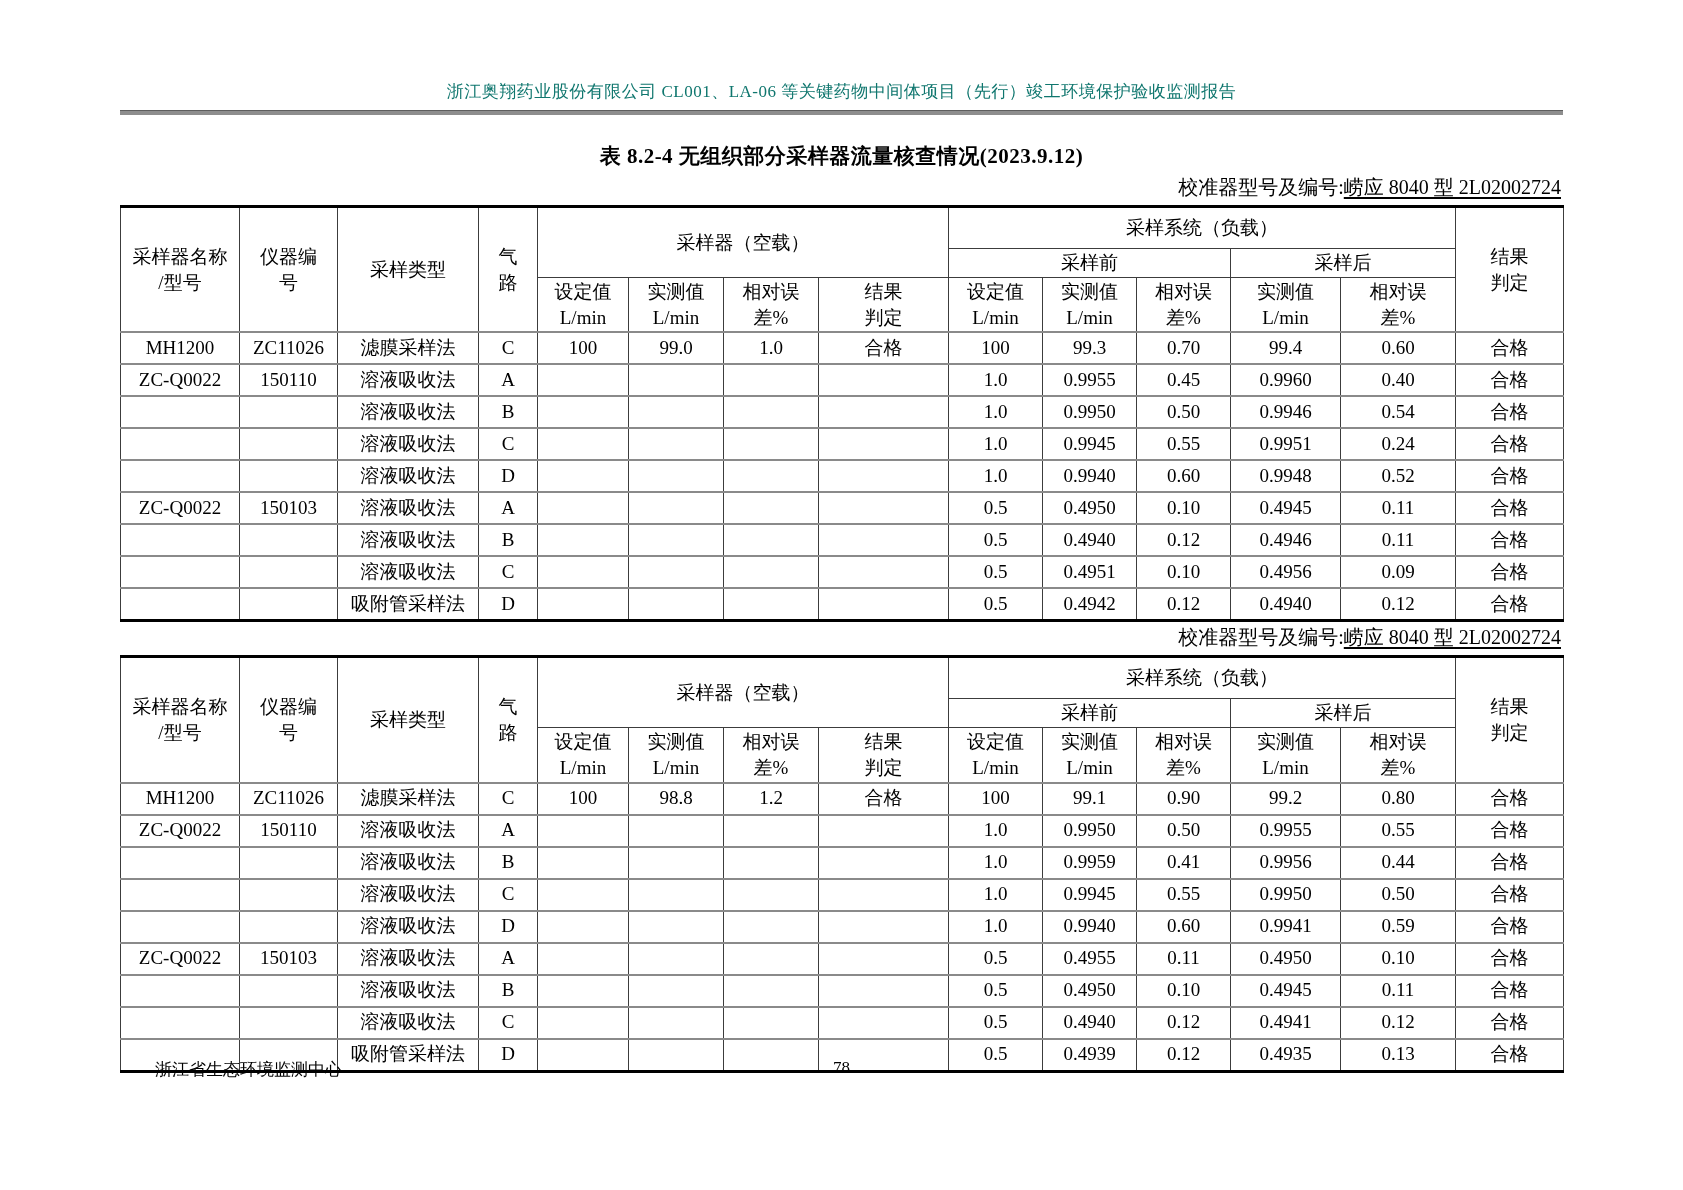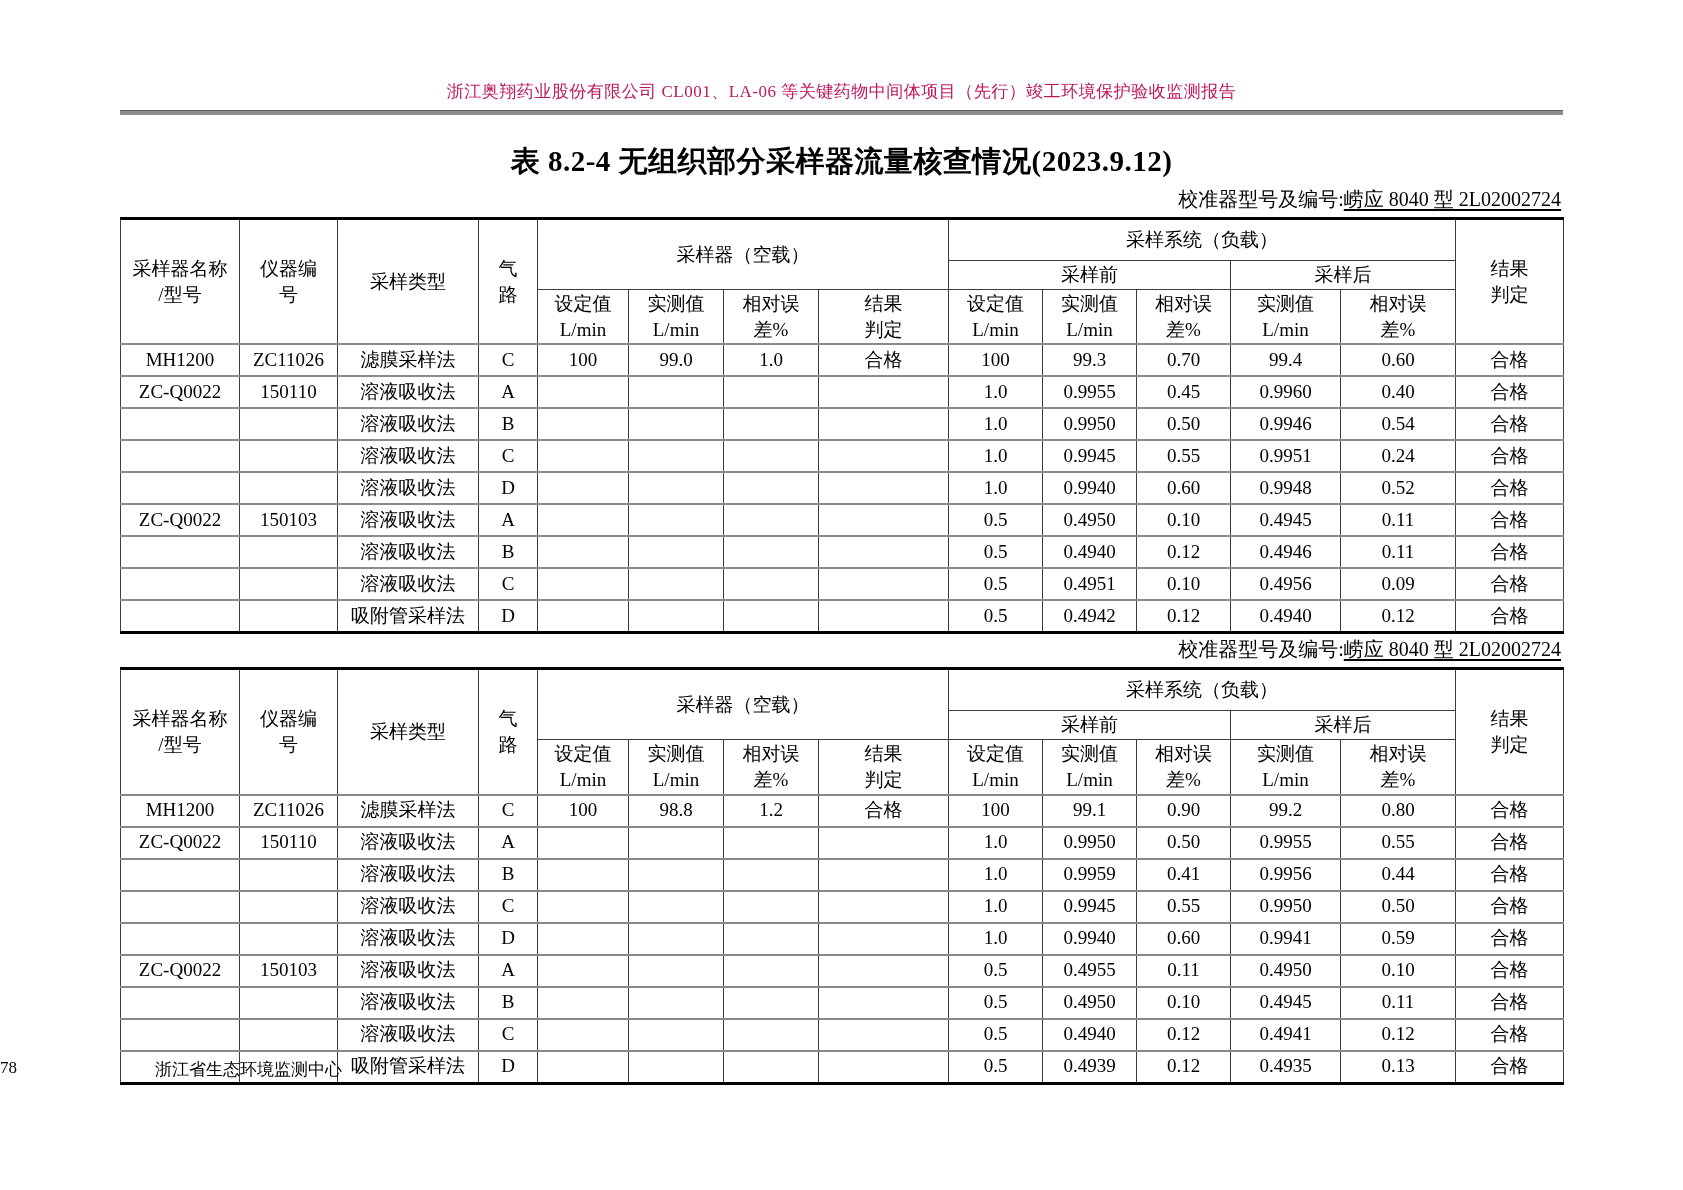--- a/index.html
+++ b/index.html
@@ -6,30 +6,30 @@
   .page{
     position:relative;
     width:1683px;height:1190px;
     background:#ffffff;
     font-family:"Liberation Serif","DejaVu Serif",serif;
     color:#000;
     overflow:hidden;
   }
   .doc-header{
     position:absolute;top:80px;left:120px;width:1443px;
-    text-align:center;font-size:17px;letter-spacing:.5px;color:#be185d;
+    text-align:center;font-size:17px;letter-spacing:.5px;color:#0f766e;
   }
   .header-rule{
     position:absolute;top:110px;left:120px;width:1443px;
     height:4px;background:#8e8e8e;border-top:1px solid #5e5e5e;
   }
   .main{position:absolute;top:126px;left:120px;width:1443px;}
   .tbl-title{
     margin:16px 0 4px 0;text-align:center;
-    font-size:29px;font-weight:bold;letter-spacing:.5px;
+    font-size:21px;font-weight:bold;letter-spacing:.5px;
   }
   .calib-line{
     text-align:right;font-size:20px;margin:2px 2px 4px 0;
   }
   .calib-value{text-decoration:underline;text-underline-offset:3px;}
   table.flow{
     width:1443px;table-layout:fixed;border-collapse:collapse;
     border-top:3px solid #000;border-bottom:3px solid #000;
     border-left:1px solid #3c3c3c;border-right:1px solid #3c3c3c;
     font-size:19px;
@@ -43,21 +43,21 @@
     border:1px solid #3c3c3c;
     border-top:2px solid #8a8a8a;border-bottom:2px solid #8a8a8a;
     text-align:center;vertical-align:middle;
     height:30px;padding:0 2px;line-height:1.1;
     overflow:hidden;white-space:nowrap;
   }
   tr.hrow1 th{height:38px;}
   tr.hrow2 th{height:26px;}
   tr.hrow3 th{height:46px;margin-top:28px;}
   .footer-org{position:absolute;top:1058px;left:155px;font-size:17px;text-align:center;}
-  .footer-page{position:absolute;top:1058px;left:0;width:1683px;text-align:left;font-size:17px;}
+  .footer-page{position:absolute;top:1058px;left:0;width:1683px;text-align:center;font-size:17px;}
 </style>
 </head>
 <body>
 
 <div class="page">
 
   <div class="doc-header">浙江奥翔药业股份有限公司 CL001、LA-06 等关键药物中间体项目（先行）竣工环境保护验收监测报告</div>
   <div class="header-rule"></div>
 
   <div class="main">

